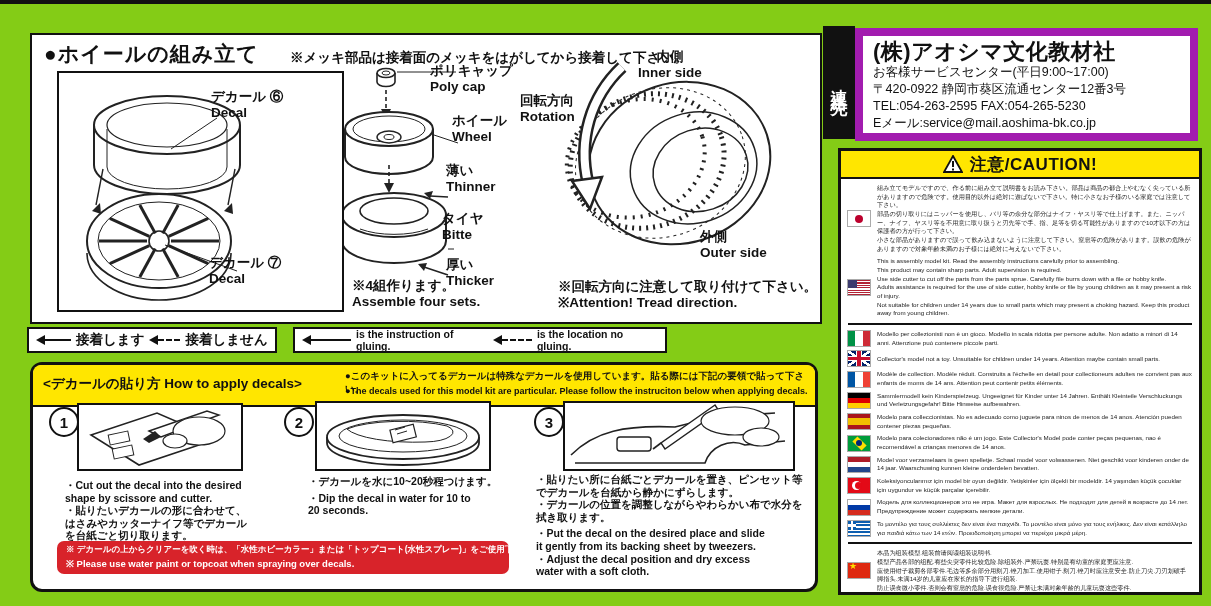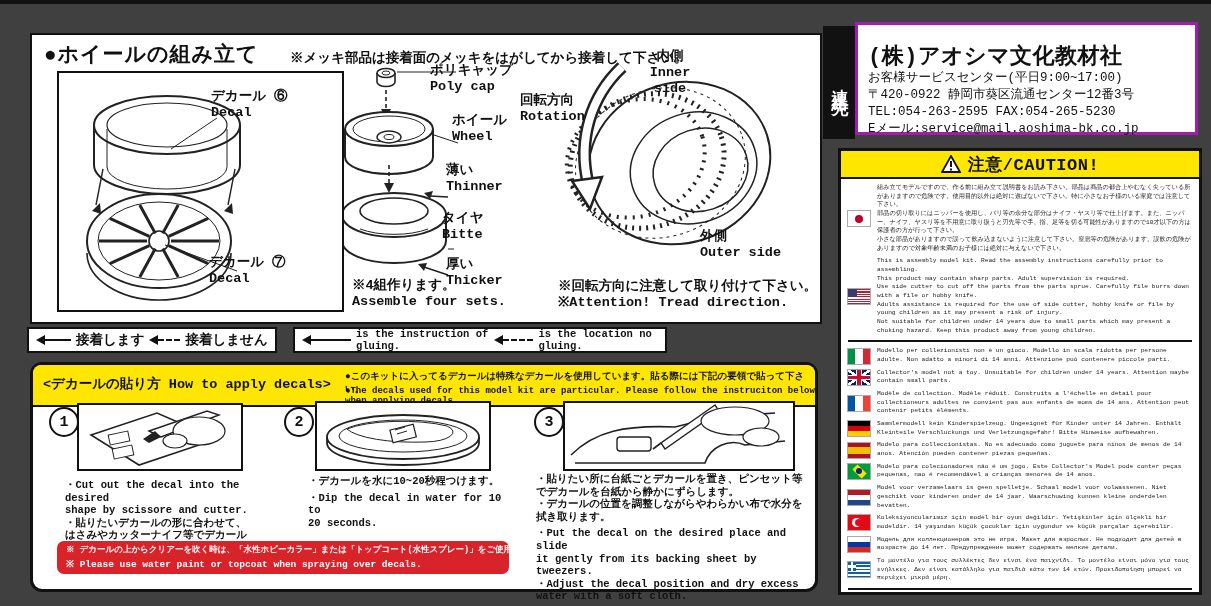--- a/index.html
+++ b/index.html
@@ -1,17 +1,17 @@
 <!DOCTYPE html>
 <html><head>
 <meta charset="utf-8">
 <style>
   html,body{margin:0;padding:0;background:#fff;}
-  #page{position:relative;width:1211px;height:606px;background:#404040;overflow:hidden;
-        font-family:Liberation Mono, monospace;color:#111;}
+  #page{position:relative;width:1211px;height:606px;background:#84cc16;overflow:hidden;
+        font-family:Liberation Sans, sans-serif;color:#111;}
   .abs{position:absolute;}
   .pre{white-space:pre-line;}
   #top-bar{left:0;top:0;width:1211px;height:4px;background:#111;}
 
   
   #main-box{left:30px;top:33px;width:788px;height:287px;border:2px solid #111;background:#fff;}
   .sec-title{left:12px;top:5px;font-size:21px;font-weight:bold;letter-spacing:1px;}
   .plating-note{left:258px;top:14px;font-size:13.5px;font-weight:bold;}
   #inner-box{left:25px;top:36px;width:283px;height:237px;border:2px solid #111;}
   .lbl{font-size:13.5px;font-weight:bold;line-height:1.18;}
@@ -48,22 +48,22 @@
   .caption .en{margin-top:4px;}
   #redbox{left:24px;top:176px;width:452px;height:33px;background:#d8232a;border-radius:7px;
           color:#fff;padding:3px 9px;box-sizing:border-box;}
   #redbox .jp{font-size:8.5px;font-weight:bold;white-space:nowrap;}
   #redbox .en{font-size:9.5px;font-weight:bold;margin-top:1px;}
 
   
   #contact-tab{left:823px;top:26px;width:32px;height:113px;background:#111;color:#fff;
                display:flex;align-items:center;justify-content:center;
                writing-mode:vertical-rl;font-size:17px;font-weight:bold;letter-spacing:5px;}
-  #contact-box{left:855px;top:22px;width:343px;height:113px;border:3px solid #a21caf;background:#fff;
-               box-sizing:border-box;padding:20px 10px;}
+  #contact-box{left:855px;top:28px;width:343px;height:113px;border:8px solid #a21caf;background:#fff;
+               box-sizing:border-box;padding:3px 10px;}
   .company{font-size:22px;font-weight:bold;letter-spacing:0.5px;line-height:1.15;}
   .cline{font-size:12.5px;line-height:1.35;font-weight:500;}
 
   
   #caution-box{left:838px;top:148px;width:364px;height:447px;border:3px solid #111;background:#fff;
                box-sizing:border-box;}
   #caution-header{position:absolute;left:0;top:0;right:0;height:26px;background:#ffe600;
                   border-bottom:2px solid #111;display:flex;align-items:center;justify-content:center;gap:7px;}
   #caution-title{font-size:17px;font-weight:bold;letter-spacing:0.5px;}
   #warnlist{position:absolute;left:0;top:28px;right:0;bottom:0;padding:5px 7px;overflow:hidden;}

